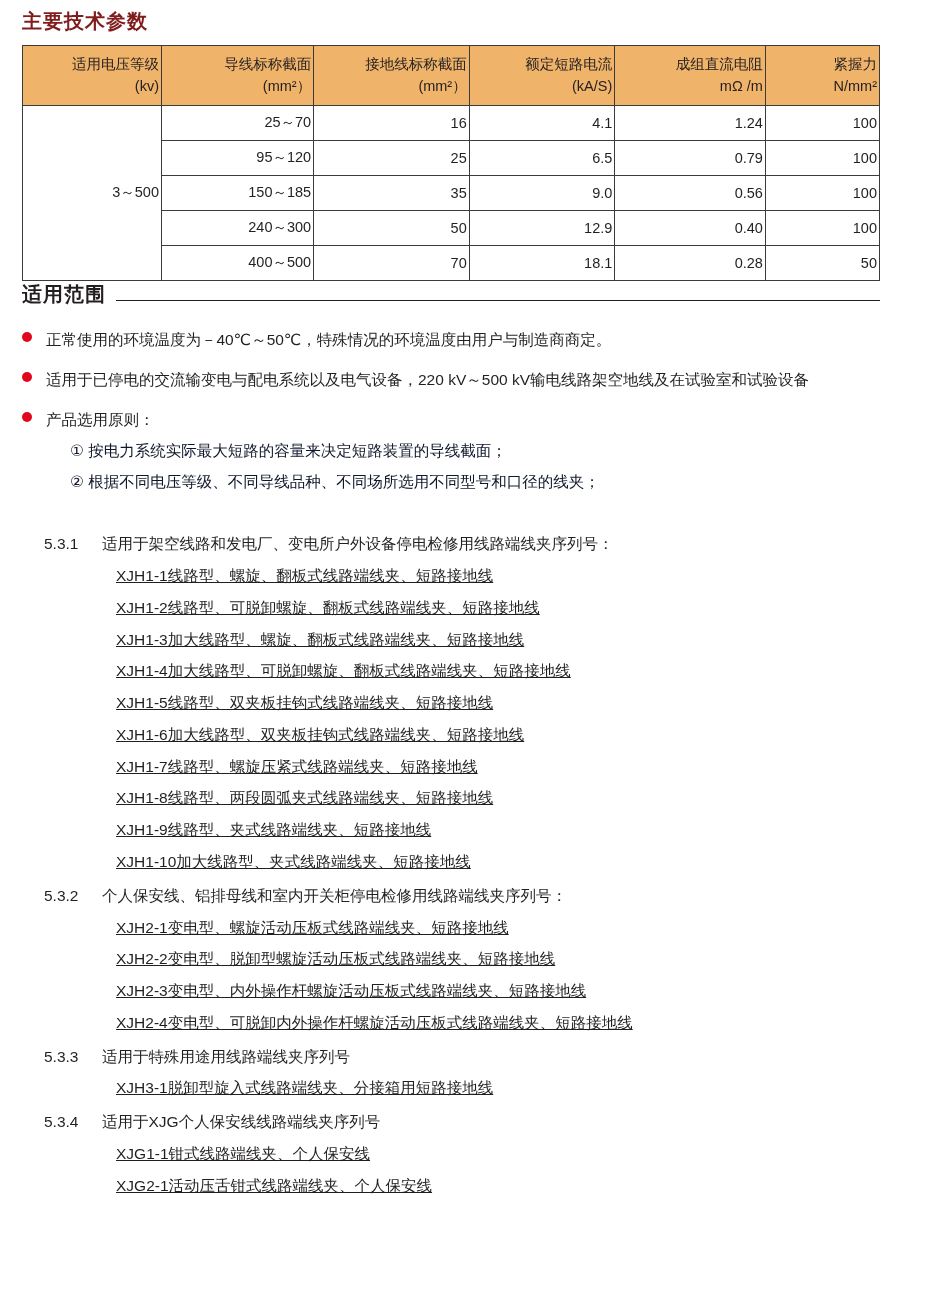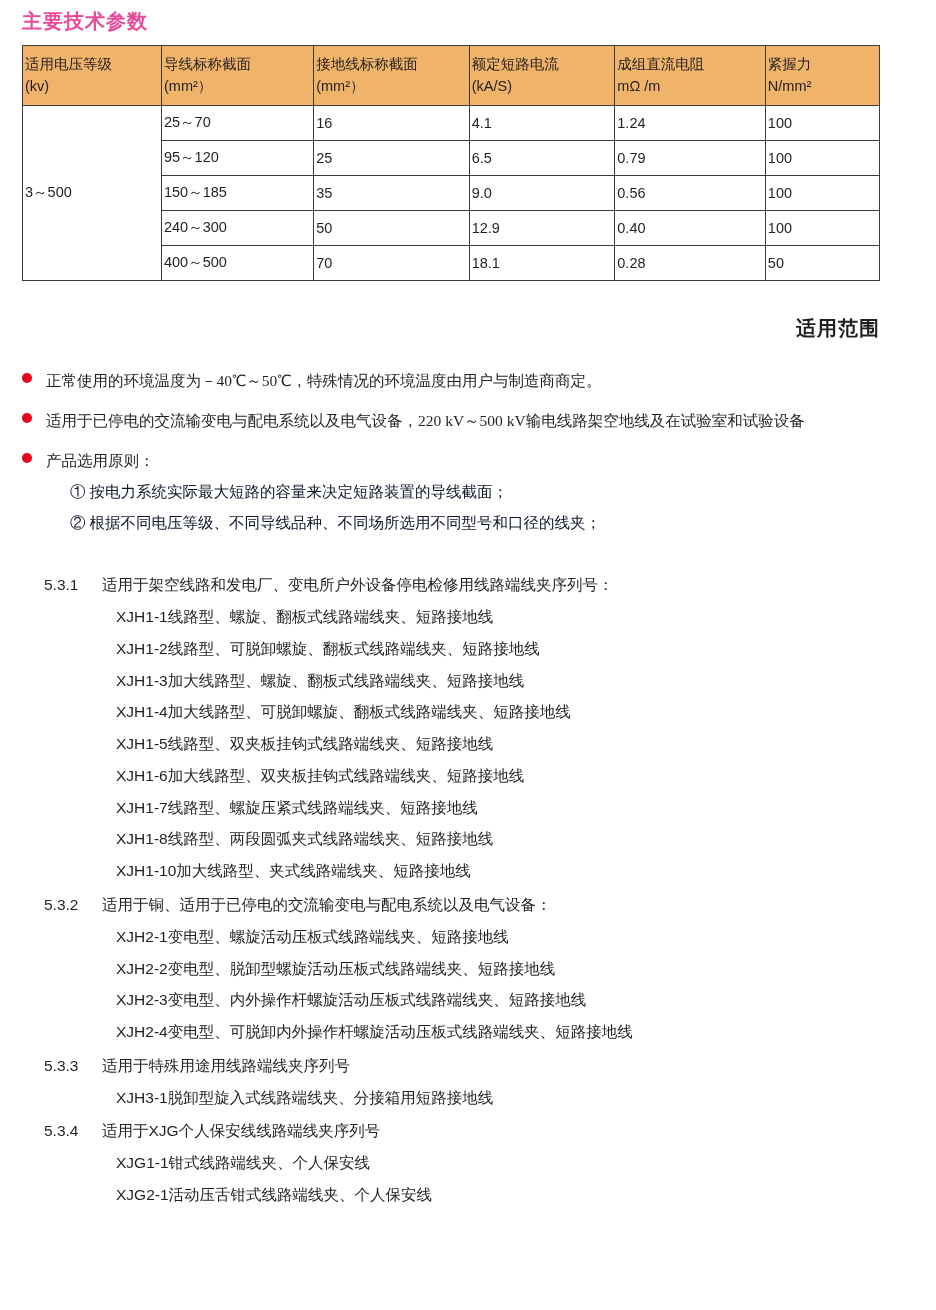--- a/index.html
+++ b/index.html
@@ -18,33 +18,31 @@
     position: relative;
     width: 936px;
     padding: 0 0 20px 0;
     box-sizing: border-box;
   }
 
   
   .section-title {
     font-size: 20px;
     font-weight: bold;
-    color: #ec4899;
+    color: #7f1d1d;
     letter-spacing: 1px;
     margin: 0;
   }
   .title-spec {
     padding: 8px 0 10px 22px;
   }
   .title-scope-wrap {
     display: flex;
     align-items: flex-end;
     padding: 0 56px 0 22px;
-    margin-top: 34px;
-    flex-direction: column;
   }
   .title-scope {
     font-size: 20px;
     font-weight: bold;
     letter-spacing: 1px;
     white-space: nowrap;
   }
   .title-rule {
     flex: 1;
     height: 1px;
@@ -57,21 +55,21 @@
     padding: 0 56px 0 22px;
   }
   table.spec {
     width: 100%;
     border-collapse: collapse;
     table-layout: fixed;
     font-size: 14.5px;
   }
   table.spec th, table.spec td {
     border: 1px solid #3b3b3b;
-    text-align: left;
+    text-align: right;
     color: #231f20;
     font-weight: normal;
   }
   table.spec thead th {
     background: #f0b86e;
     background: #efb36a;
     padding: 7px 2px;
     line-height: 1.55;
     font-size: 14.5px;
   }
@@ -88,21 +86,20 @@
   }
 
   
   .bullets {
     padding: 18px 56px 0 22px;
   }
   .bullet-row {
     display: flex;
     align-items: flex-start;
     margin-bottom: 13px;
-    font-family: Liberation Serif, serif;
   }
   .bullet-dot {
     width: 10px;
     height: 10px;
     border-radius: 50%;
     background: #e4002b;
     background: #e3051b;
     flex: 0 0 auto;
     margin: 6px 14px 0 0;
   }
@@ -135,20 +132,21 @@
     line-height: 2.05;
     color: #231f20;
   }
   .clause-num {
     width: 58px;
     flex: 0 0 auto;
   }
   .clause-title { flex: 1; }
   .clause-items {
     padding-left: 72px;
+    text-decoration: underline;
   }
   .clause-item {
     font-size: 15.5px;
     line-height: 2.05;
     color: #231f20;
     white-space: nowrap;
   }
 </style>
 </head>
 <body>
@@ -267,28 +265,29 @@
       </div>
       <div class="clause-items">
         <div class="clause-item">XJH1-1线路型、螺旋、翻板式线路端线夹、短路接地线</div>
         <div class="clause-item">XJH1-2线路型、可脱卸螺旋、翻板式线路端线夹、短路接地线</div>
         <div class="clause-item">XJH1-3加大线路型、螺旋、翻板式线路端线夹、短路接地线</div>
         <div class="clause-item">XJH1-4加大线路型、可脱卸螺旋、翻板式线路端线夹、短路接地线</div>
         <div class="clause-item">XJH1-5线路型、双夹板挂钩式线路端线夹、短路接地线</div>
         <div class="clause-item">XJH1-6加大线路型、双夹板挂钩式线路端线夹、短路接地线</div>
         <div class="clause-item">XJH1-7线路型、螺旋压紧式线路端线夹、短路接地线</div>
         <div class="clause-item">XJH1-8线路型、两段圆弧夹式线路端线夹、短路接地线</div>
+        <div class="clause-item">XJH1-9线路型、夹式线路端线夹、短路接地线</div>
         <div class="clause-item">XJH1-10加大线路型、夹式线路端线夹、短路接地线</div>
       </div>
     </div>
 
     <div class="clause">
       <div class="clause-head">
         <span class="clause-num">5.3.2</span>
-        <span class="clause-title">适用于铜、适用于已停电的交流输变电与配电系统以及电气设备：</span>
+        <span class="clause-title">个人保安线、铝排母线和室内开关柜停电检修用线路端线夹序列号：</span>
       </div>
       <div class="clause-items">
         <div class="clause-item">XJH2-1变电型、螺旋活动压板式线路端线夹、短路接地线</div>
         <div class="clause-item">XJH2-2变电型、脱卸型螺旋活动压板式线路端线夹、短路接地线</div>
         <div class="clause-item">XJH2-3变电型、内外操作杆螺旋活动压板式线路端线夹、短路接地线</div>
         <div class="clause-item">XJH2-4变电型、可脱卸内外操作杆螺旋活动压板式线路端线夹、短路接地线</div>
       </div>
     </div>
 
     <div class="clause">

